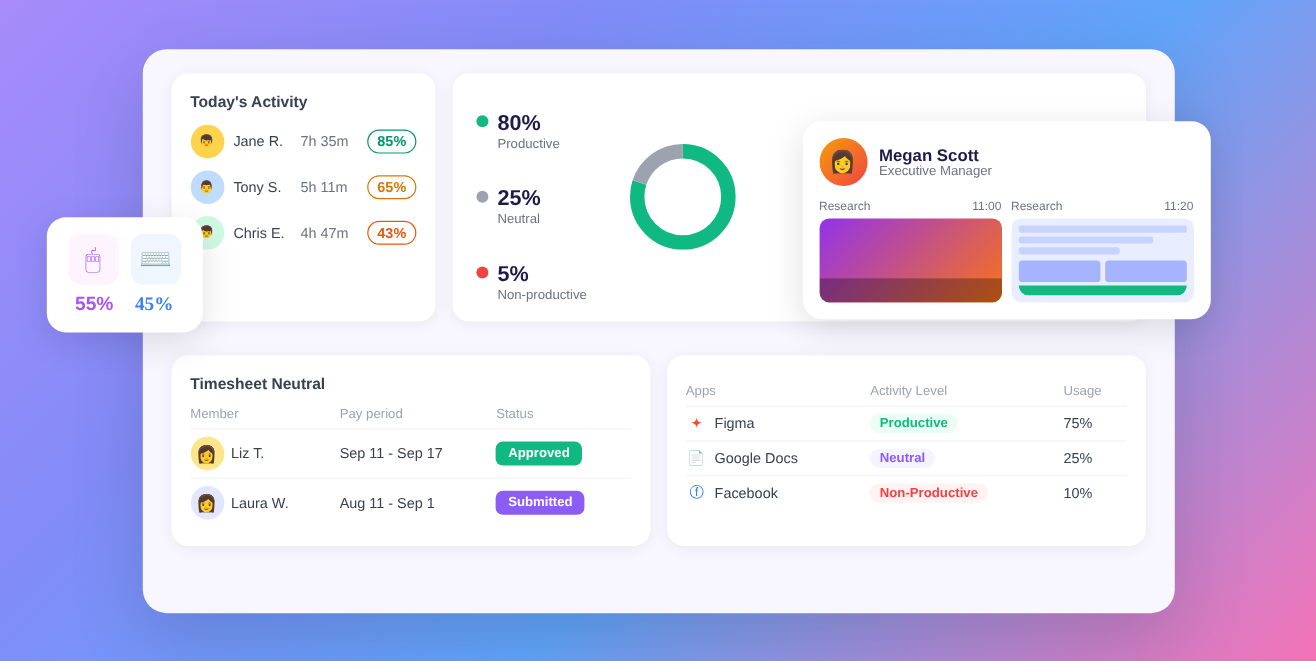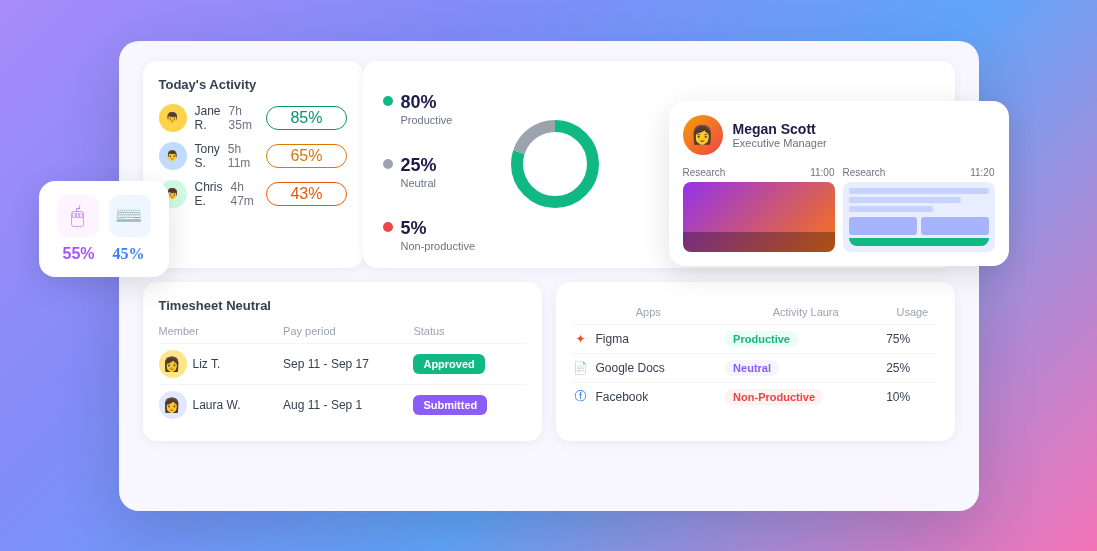--- a/index.html
+++ b/index.html
@@ -50,21 +50,21 @@
       color: white;
       font-size: 10px;
       margin-left: 2px;
     }
 
     
     .content-grid {
       display: grid;
       grid-template-columns: 220px 1fr;
       grid-template-rows: auto auto;
-      gap: 0;
+      gap: 14px;
     }
 
     
     .activity-card {
       background: white;
       border-radius: 14px;
       padding: 16px;
       box-shadow: 0 2px 12px rgba(0,0,0,0.06);
     }
     .card-title {
@@ -96,23 +96,23 @@
       font-size: 12px;
       color: #374151;
       flex: 1;
     }
     .member-time {
       font-size: 12px;
       color: #6b7280;
       width: 48px;
     }
     .percent-badge {
-      font-size: 16px;
-      font-weight: 400;
-      padding: 2px 23px;
+      font-size: 12px;
+      font-weight: 700;
+      padding: 2px 7px;
       border-radius: 12px;
     }
     .pct-green { color: #059669; border: 1.5px solid #059669; }
     .pct-yellow { color: #d97706; border: 1.5px solid #d97706; }
     .pct-orange { color: #ea580c; border: 1.5px solid #ea580c; }
 
     
     .productivity-card {
       background: white;
       border-radius: 14px;
@@ -212,21 +212,21 @@
       background: white;
       border-radius: 14px;
       padding: 16px;
       box-shadow: 0 2px 12px rgba(0,0,0,0.06);
     }
     .app-table { width: 100%; border-collapse: collapse; margin-top: 8px; }
     .app-table th {
       font-size: 11px;
       color: #9ca3af;
       font-weight: 500;
-      text-align: center;
+      text-align: left;
       padding-bottom: 6px;
     }
     .app-table td {
       font-size: 12px;
       color: #374151;
       padding: 5px 0;
       border-top: 1px solid #f3f4f6;
       vertical-align: middle;
     }
     .activity-level {
@@ -557,21 +557,21 @@
           </tr>
         </tbody>
       </table>
     </div>
 
     <div class="app-card">
       <table class="app-table">
         <thead>
           <tr>
             <th>Apps</th>
-            <th>Activity Laura</th>
+            <th>Activity Level</th>
             <th>Usage</th>
           </tr>
         </thead>
         <tbody>
           <tr>
             <td>
               <div class="app-row-icon">
                 <span class="app-icon" style="color:#f24e1e;">✦</span>
                 <span>Figma</span>
               </div>

